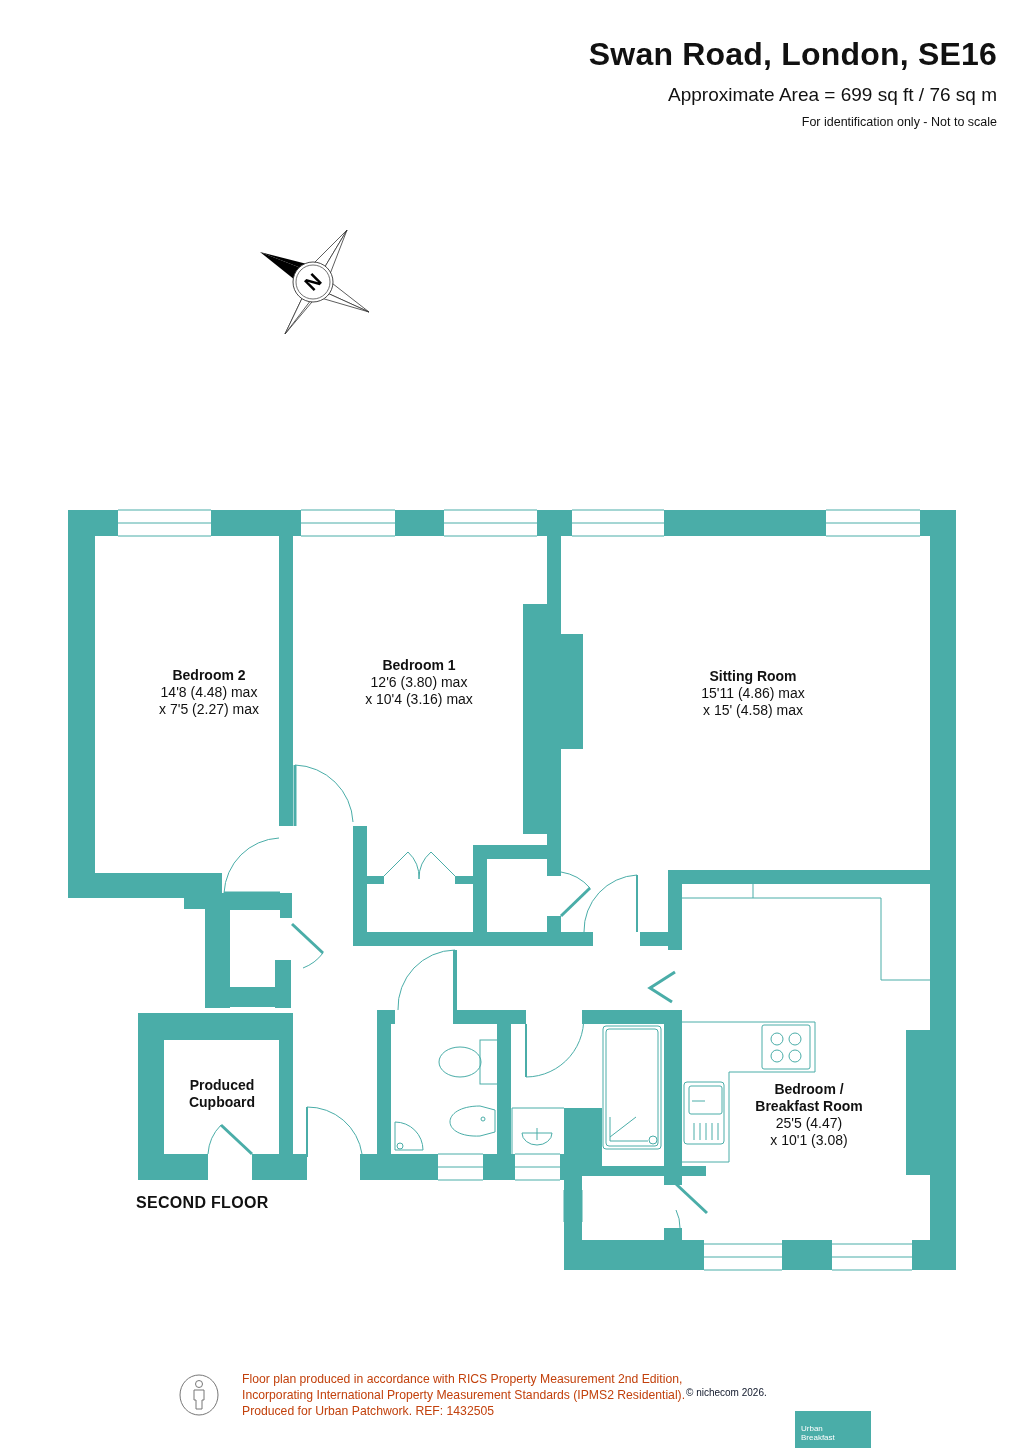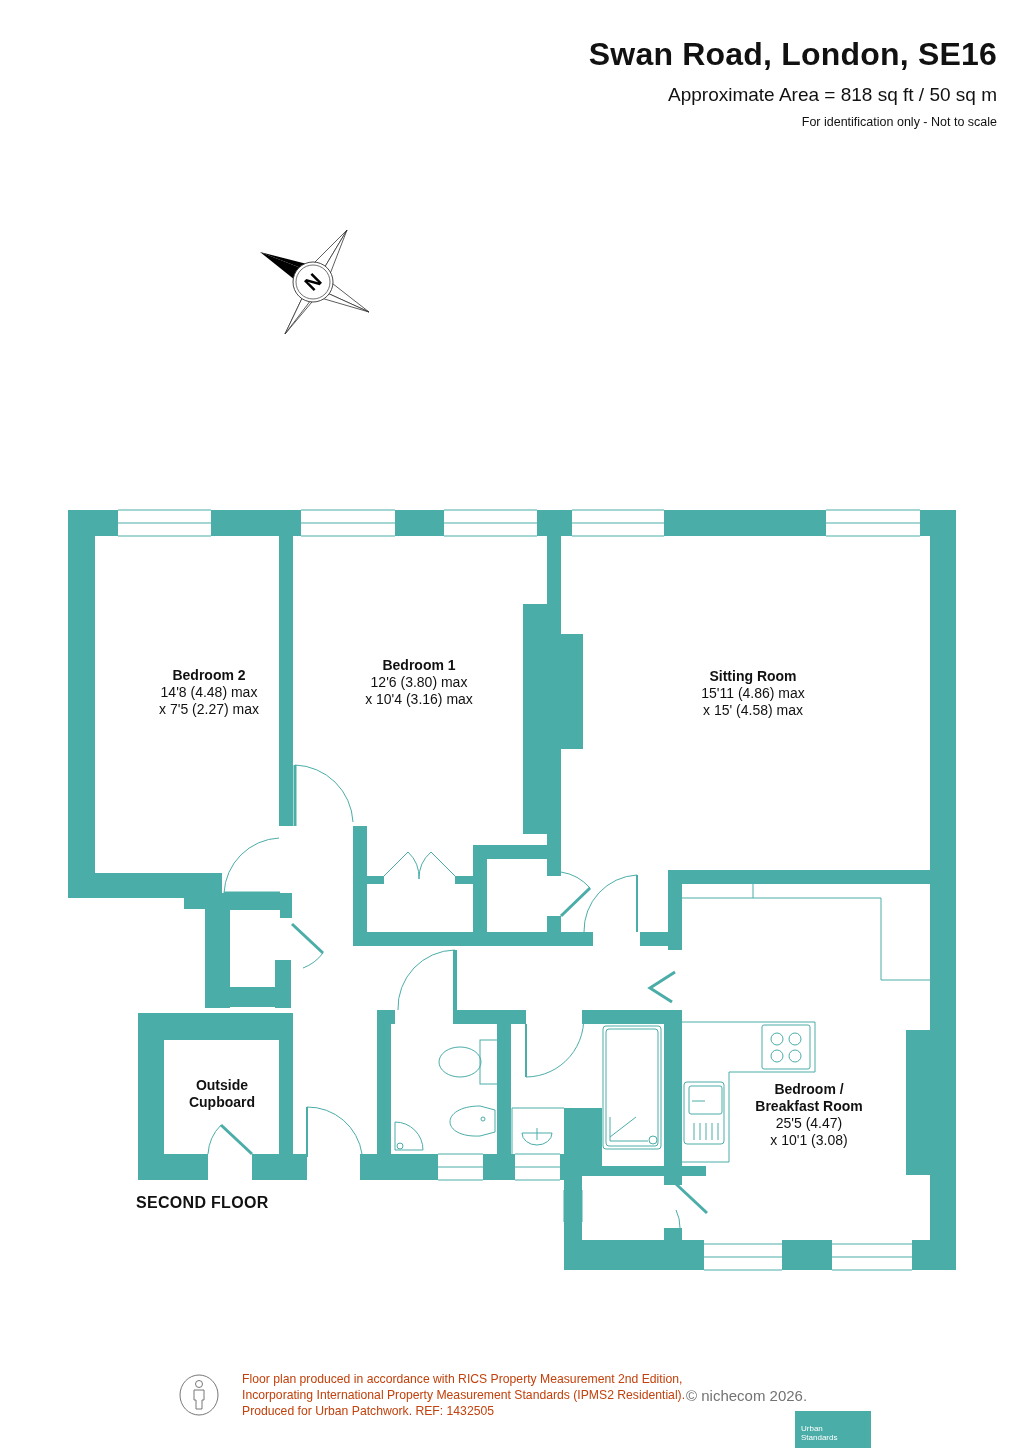--- a/index.html
+++ b/index.html
@@ -9,29 +9,29 @@
   .note { position:absolute; right:27px; top:115px; font-size:12.5px;margin-left:7px; }
   .compass { position:absolute; left:255px; top:222px; width:120px; height:118px; }
   .plan { position:absolute; left:0; top:0; width:1024px; height:1448px; }
   .room-label { position:absolute; text-align:center; font-size:14px; line-height:17px; transform:translateX(-50%); white-space:nowrap; }
   .room-label .name { font-weight:bold; display:block; }
   .room-label .dim { display:block; }
   .floor-label { position:absolute; left:136px; top:1194px; font-size:16px; font-weight:bold; letter-spacing:0.3px; }
   .footer-icon { position:absolute; left:178px; top:1373px; width:42px; height:44px; }
   .footer-text { position:absolute; left:242px; top:1371px; font-size:12.2px; line-height:16px; color:#c2410c; white-space:nowrap; }
   .footer-text span { display:block; }
-  .copyright { position:absolute; left:686px; top:1387px; font-size:15px; color:#737373; white-space:nowrap; }
+  .copyright { position:absolute; left:686px; top:1387px; font-size:10px; color:#0f172a; white-space:nowrap; }
   .logo { position:absolute; left:795px; top:1367px; width:76px; height:52px; background:#4aada8; color:#fff; font-size:8px; line-height:9px; box-sizing:border-box; padding:13px 0 0 6px;margin-top:44px; }
   .logo .dots { display:block; margin-top:3px; font-size:4px; letter-spacing:1.4px; color:#e8c46a; }
 </style>
 </head>
 <body>
 
 <div class="title">Swan Road, London, SE16</div>
-<div class="area">Approximate Area = 818 sq ft / 50 sq m</div>
+<div class="area">Approximate Area = 699 sq ft / 76 sq m</div>
 <div class="note">For identification only - Not to scale</div>
 
 <svg class="compass" viewBox="0 0 120 118">
   <g stroke="#333" stroke-width="0.8" fill="#fff">
     <polygon points="92,8 68,48 55,45"></polygon>
     <polygon points="92,8 75,52 68,48"></polygon>
     <polygon points="114,90 70,70 73,58"></polygon>
     <polygon points="114,90 66,76 70,70"></polygon>
     <polygon points="30,112 50,70 62,74"></polygon>
     <polygon points="30,112 56,78 50,70"></polygon>
@@ -227,34 +227,34 @@
   <span class="dim">15'11 (4.86) max</span>
   <span class="dim">x 15' (4.58) max</span>
 </div>
 <div class="room-label" style="left:809px; top:1081px;">
   <span class="name">Bedroom /</span>
   <span class="name">Breakfast Room</span>
   <span class="dim">25'5 (4.47)</span>
   <span class="dim">x 10'1 (3.08)</span>
 </div>
 <div class="room-label" style="left:222px; top:1077px;">
-  <span class="name">Outside</span>
+  <span class="name">Produced</span>
   <span class="name">Cupboard</span>
 </div>
 
 <div class="floor-label">SECOND FLOOR</div>
 
 <svg class="footer-icon" viewBox="0 0 42 44">
   <ellipse cx="21" cy="22" rx="19" ry="20" fill="none" stroke="#777" stroke-width="1"></ellipse>
   <circle cx="21" cy="11" r="3.5" fill="none" stroke="#777" stroke-width="1"></circle>
   <path d="M16 17 L26 17 L26 27 L24 27 L24 36 L18 36 L18 27 L16 27 Z" fill="none" stroke="#777" stroke-width="1"></path>
 </svg>
 <div class="footer-text">
   <span>Floor plan produced in accordance with RICS Property Measurement 2nd Edition,</span>
   <span>Incorporating International Property Measurement Standards (IPMS2 Residential).</span>
   <span>Produced for Urban Patchwork.   REF:  1432505</span>
 </div>
 <div class="copyright">© nichecom 2026.</div>
 <div class="logo">
   <span style="display:block">Urban</span>
-  <span style="display:block">Standards</span>
+  <span style="display:block">Breakfast</span>
   <span class="dots">●●●●●●</span>
 </div>
 
 </body></html>

